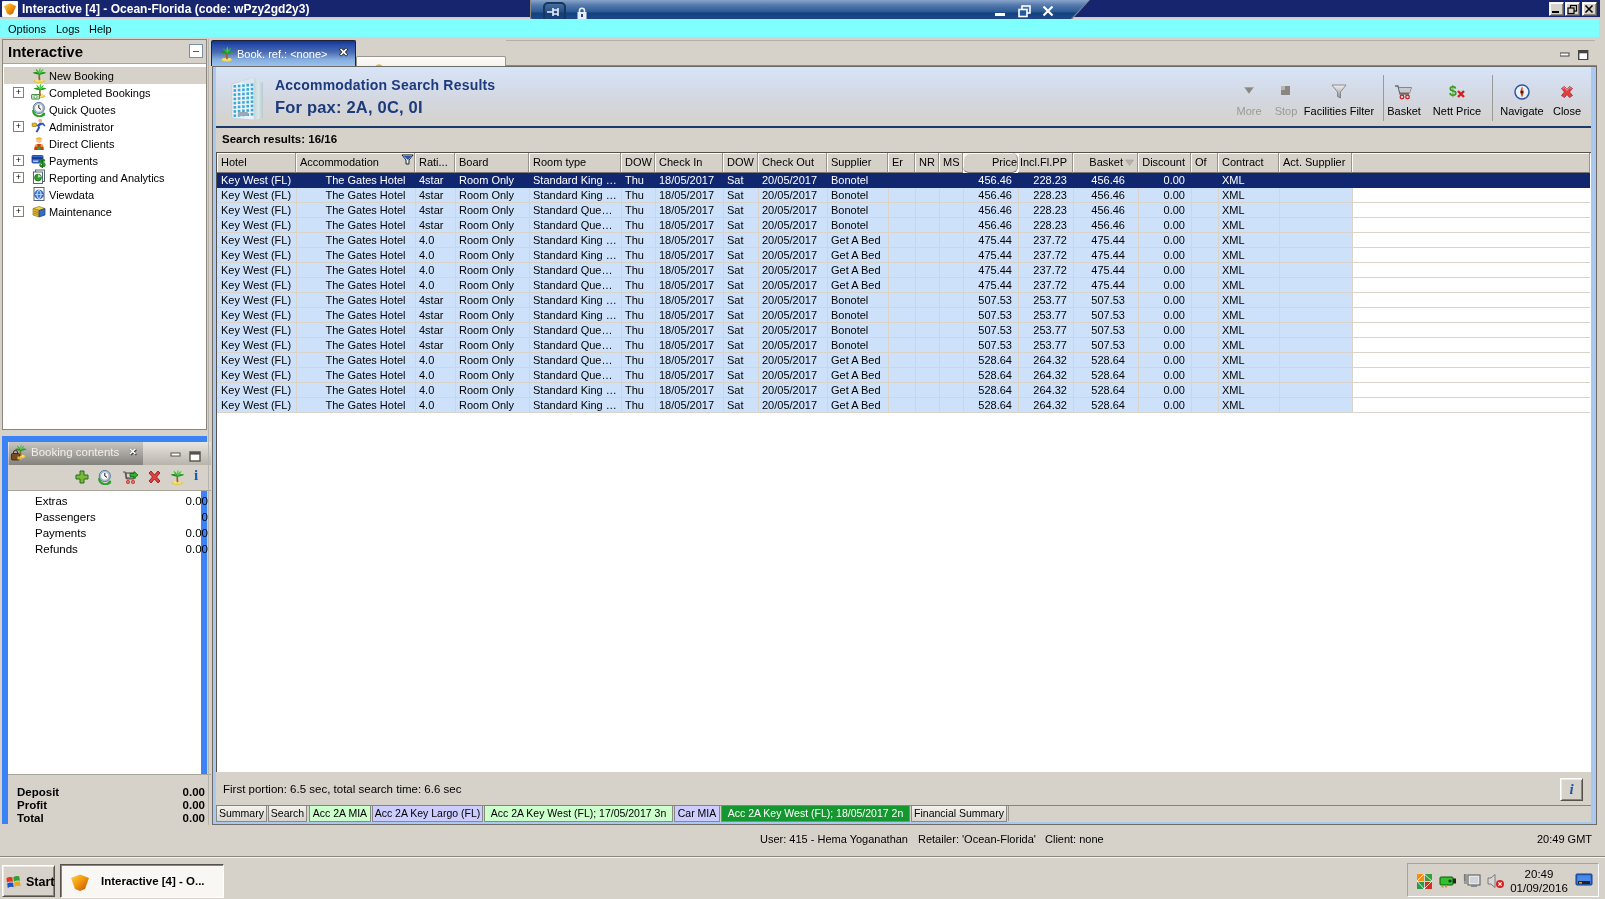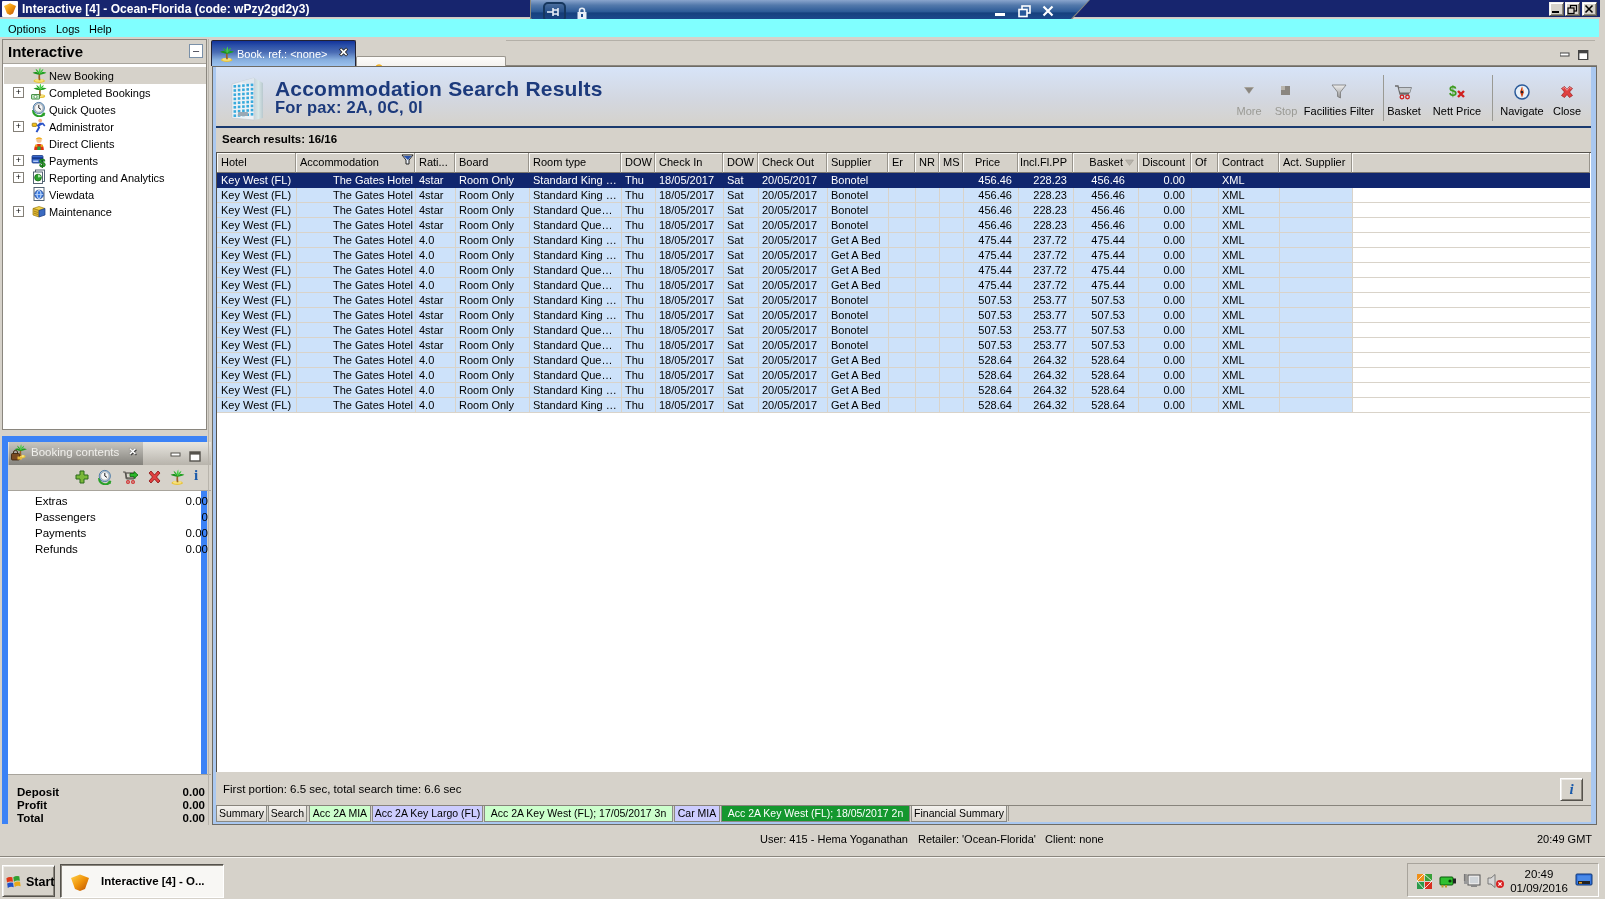--- a/index.html
+++ b/index.html
@@ -52,39 +52,39 @@
 #tab1 .lbl {position:absolute;left:25px;top:7px;font-size:11px;color:#fff}
 #tab1 .x {position:absolute;left:127px;top:5px;font-size:11px;font-weight:900;color:#fff;text-shadow:-1px 0 0 #222,1px 0 0 #222,0 -1px 0 #222,0 1px 0 #222}
 #tab2 {position:absolute;left:145px;top:17px;width:150px;height:38px;background:linear-gradient(180deg,#fdfcfa,#d8d4cc);border:1px solid #9a968e;border-bottom:none;border-radius:2px 2px 0 0}
 #tab2 .lbl {position:absolute;left:34px;top:7px;font-size:11px;color:#000}
 .mmbtn {position:absolute;top:7px;width:11px;height:10px}
 
 #mainbody {position:absolute;left:1px;top:27px;width:1385px;height:759px;background:#aac8f0;border:1px solid #6e6b64}
 #mcontent {position:absolute;left:3px;top:0px;width:1375px;height:755px;background:#d6d2ca}
 
 #hdrband {position:absolute;left:0;top:0;width:1375px;height:61px;background:linear-gradient(180deg,#d7e4f8 0%,#d3d7e0 55%,#d5d2cb 100%);border-bottom:2px solid #1a3a6e}
-#hdrband .t1 {position:absolute;left:59px;top:10px;font-size:21px;font-weight:bold;letter-spacing:0.2px;color:#1c3a7c}
+#hdrband .t1 {position:absolute;left:59px;top:10px;font-size:14px;font-weight:bold;letter-spacing:0.2px;color:#1c3a7c}
 #hdrband .t2 {position:absolute;left:59px;top:31px;font-size:16.5px;font-weight:bold;letter-spacing:0.2px;color:#1c3a7c}
 .tbtn {position:absolute;top:14px;width:54px;height:44px;text-align:center;font-size:11px;color:#000}
 .tbtn .ic {display:block;height:22px;margin-top:2px}
 .tbtn.dis {color:#9a9a94}
 .tsep {position:absolute;top:8px;width:1px;height:46px;background:#9a9a94}
 
 #srlabel {position:absolute;left:6px;top:66px;font-size:11.5px;font-weight:bold;color:#000}
 
 #tablewrap {position:absolute;left:0px;top:85px;width:1375px;height:620px;background:#fff;border-top:1px solid #55524c;border-left:1px solid #55524c}
 .hc {position:absolute;top:0;height:20px;background:#d5d1c9;border-right:1px solid #98948c;border-bottom:1px solid #7a7671;box-shadow:inset 1px 1px 0 #fcfbf8;font-size:11px;color:#000;line-height:19px;overflow:hidden;white-space:nowrap}
 .row {position:absolute;left:0;width:1373px;height:15px;background:linear-gradient(90deg,#cde2fa 1135px,#ffffff 1135px);border-bottom:1px solid #d9d3c9;font-size:11px;line-height:14px;white-space:nowrap}
 .row i {position:absolute;font-style:normal;color:#000;z-index:3;overflow:hidden}
 .row.sel {background:#10266e;z-index:4;border-bottom:none;height:15px}
 .row.sel i {color:#fff}
 #grid {position:absolute;left:0;top:20px;width:1136px;height:240px;z-index:2}
 #grid b {position:absolute;top:0;width:1px;height:240px;background:#d9d3c9}
 .c0{left:4px;width:73px;text-align:left}
-.c1{left:83px;width:113px;text-align:right}
+.c1{left:92px;width:113px;text-align:center}
 .c2{left:202px;width:34px;text-align:left}
 .c3{left:242px;width:68px;text-align:left}
 .c4{left:316px;width:86px;text-align:left}
 .c5{left:408px;width:28px;text-align:left}
 .c6{left:442px;width:62px;text-align:left}
 .c7{left:510px;width:29px;text-align:left}
 .c8{left:545px;width:63px;text-align:left}
 .c9{left:614px;width:55px;text-align:left}
 .c13{left:746px;width:49px;text-align:right}
 .c14{left:801px;width:49px;text-align:right}
@@ -527,21 +527,21 @@
           <div class="hc" style="left:238px;width:74px;text-align:left;padding-left:4px;">Board</div>
           <div class="hc" style="left:312px;width:92px;text-align:left;padding-left:4px;">Room type</div>
           <div class="hc" style="left:404px;width:34px;text-align:left;padding-left:4px;">DOW</div>
           <div class="hc" style="left:438px;width:68px;text-align:left;padding-left:4px;">Check In</div>
           <div class="hc" style="left:506px;width:35px;text-align:left;padding-left:4px;">DOW</div>
           <div class="hc" style="left:541px;width:69px;text-align:left;padding-left:4px;">Check Out</div>
           <div class="hc" style="left:610px;width:61px;text-align:left;padding-left:4px;">Supplier</div>
           <div class="hc" style="left:671px;width:27px;text-align:left;padding-left:4px;">Er</div>
           <div class="hc" style="left:698px;width:24px;text-align:left;padding-left:4px;">NR</div>
           <div class="hc" style="left:722px;width:24px;text-align:left;padding-left:4px;">MS</div>
-          <div class="hc" style="left:746px;width:55px;text-align:right;padding-right:17px;">Price</div>
+          <div class="hc" style="left:746px;width:55px;text-align:right;padding-right:0;border-radius:6px;">Price</div>
           <div class="hc" style="left:801px;width:55px;text-align:right;padding-right:5px;">Incl.Fl.PP</div>
           <div class="hc" style="left:856px;width:65px;text-align:right;padding-right:3px;"><span style="margin-right:2px">Basket</span><svg width="9" height="8" viewBox="0 0 9 8" style="margin-bottom:-1px">
               <path d="M0.5 1 L8.5 1 L4.5 6.5 Z" fill="#b8b4ac" stroke="#98948c" stroke-width="0.5"></path>
             </svg></div>
           <div class="hc" style="left:921px;width:53px;text-align:right;padding-right:5px;">Discount</div>
           <div class="hc" style="left:974px;width:27px;text-align:left;padding-left:4px;">Of</div>
           <div class="hc" style="left:1001px;width:61px;text-align:left;padding-left:4px;">Contract</div>
           <div class="hc" style="left:1062px;width:73px;text-align:left;padding-left:4px;">Act. Supplier</div>
           <div class="hc" style="left:1135px;width:238px;text-align:left;padding-left:4px;"></div>
 <div class="row sel" style="top:20px">

